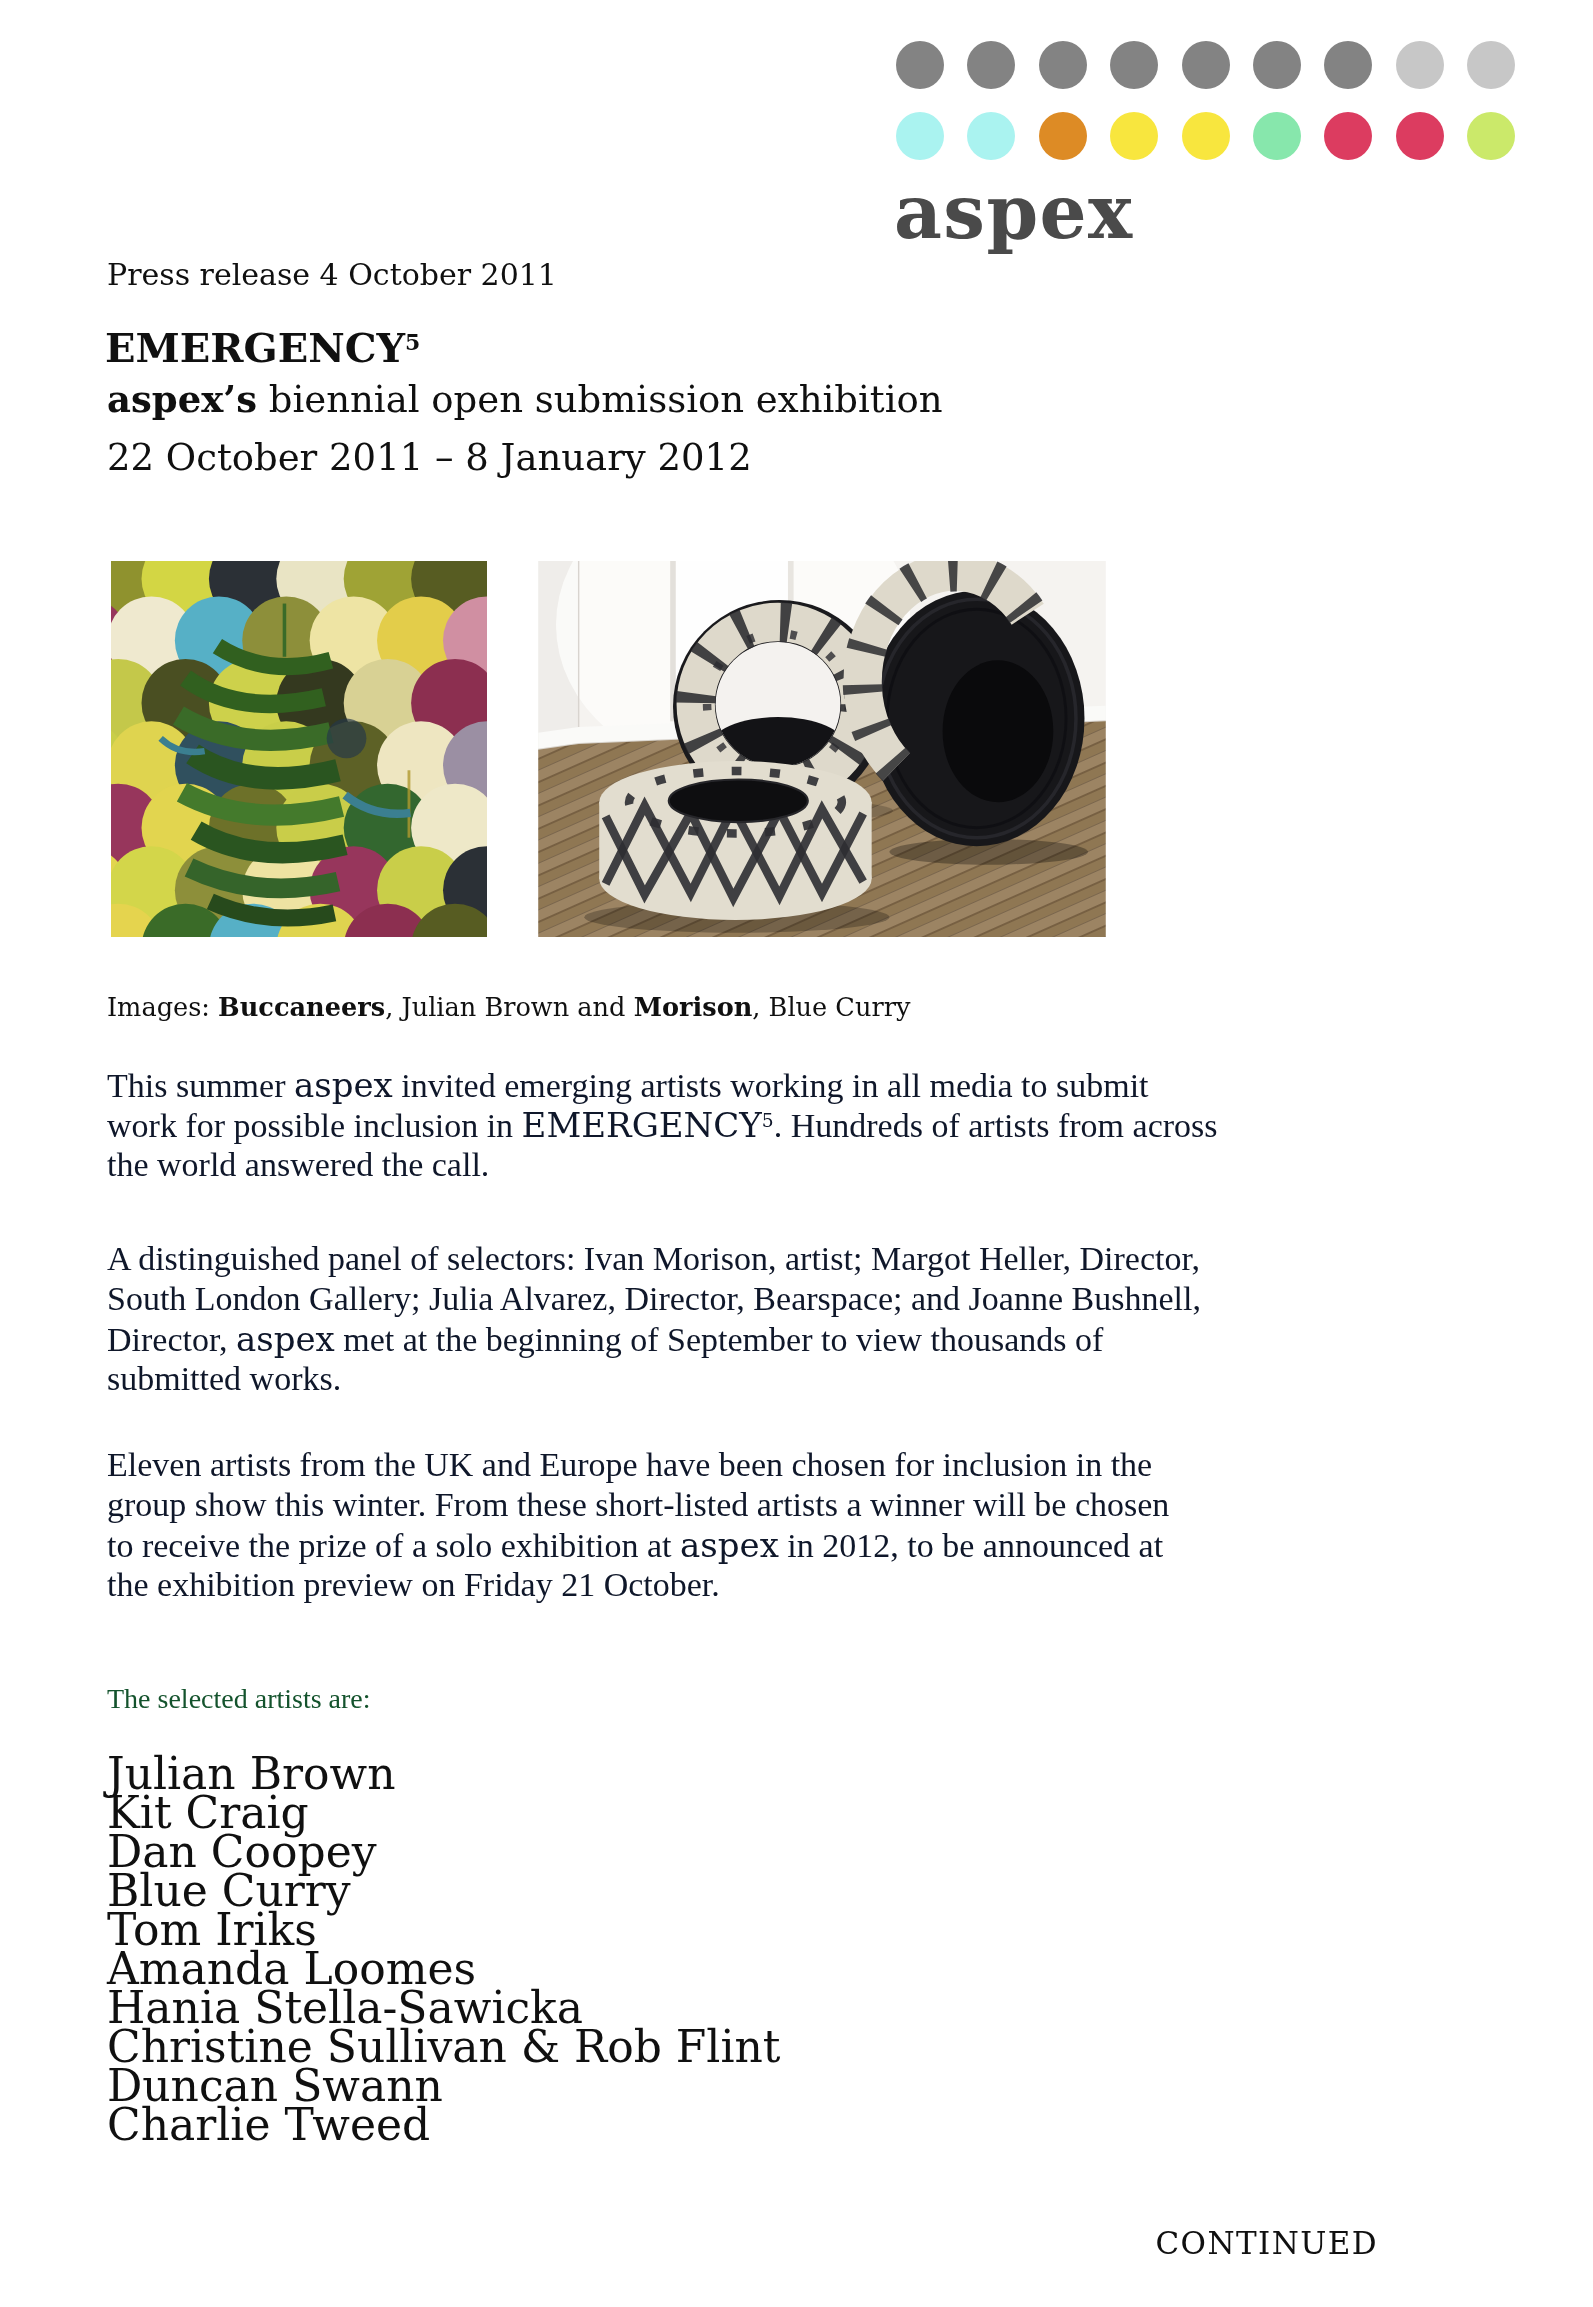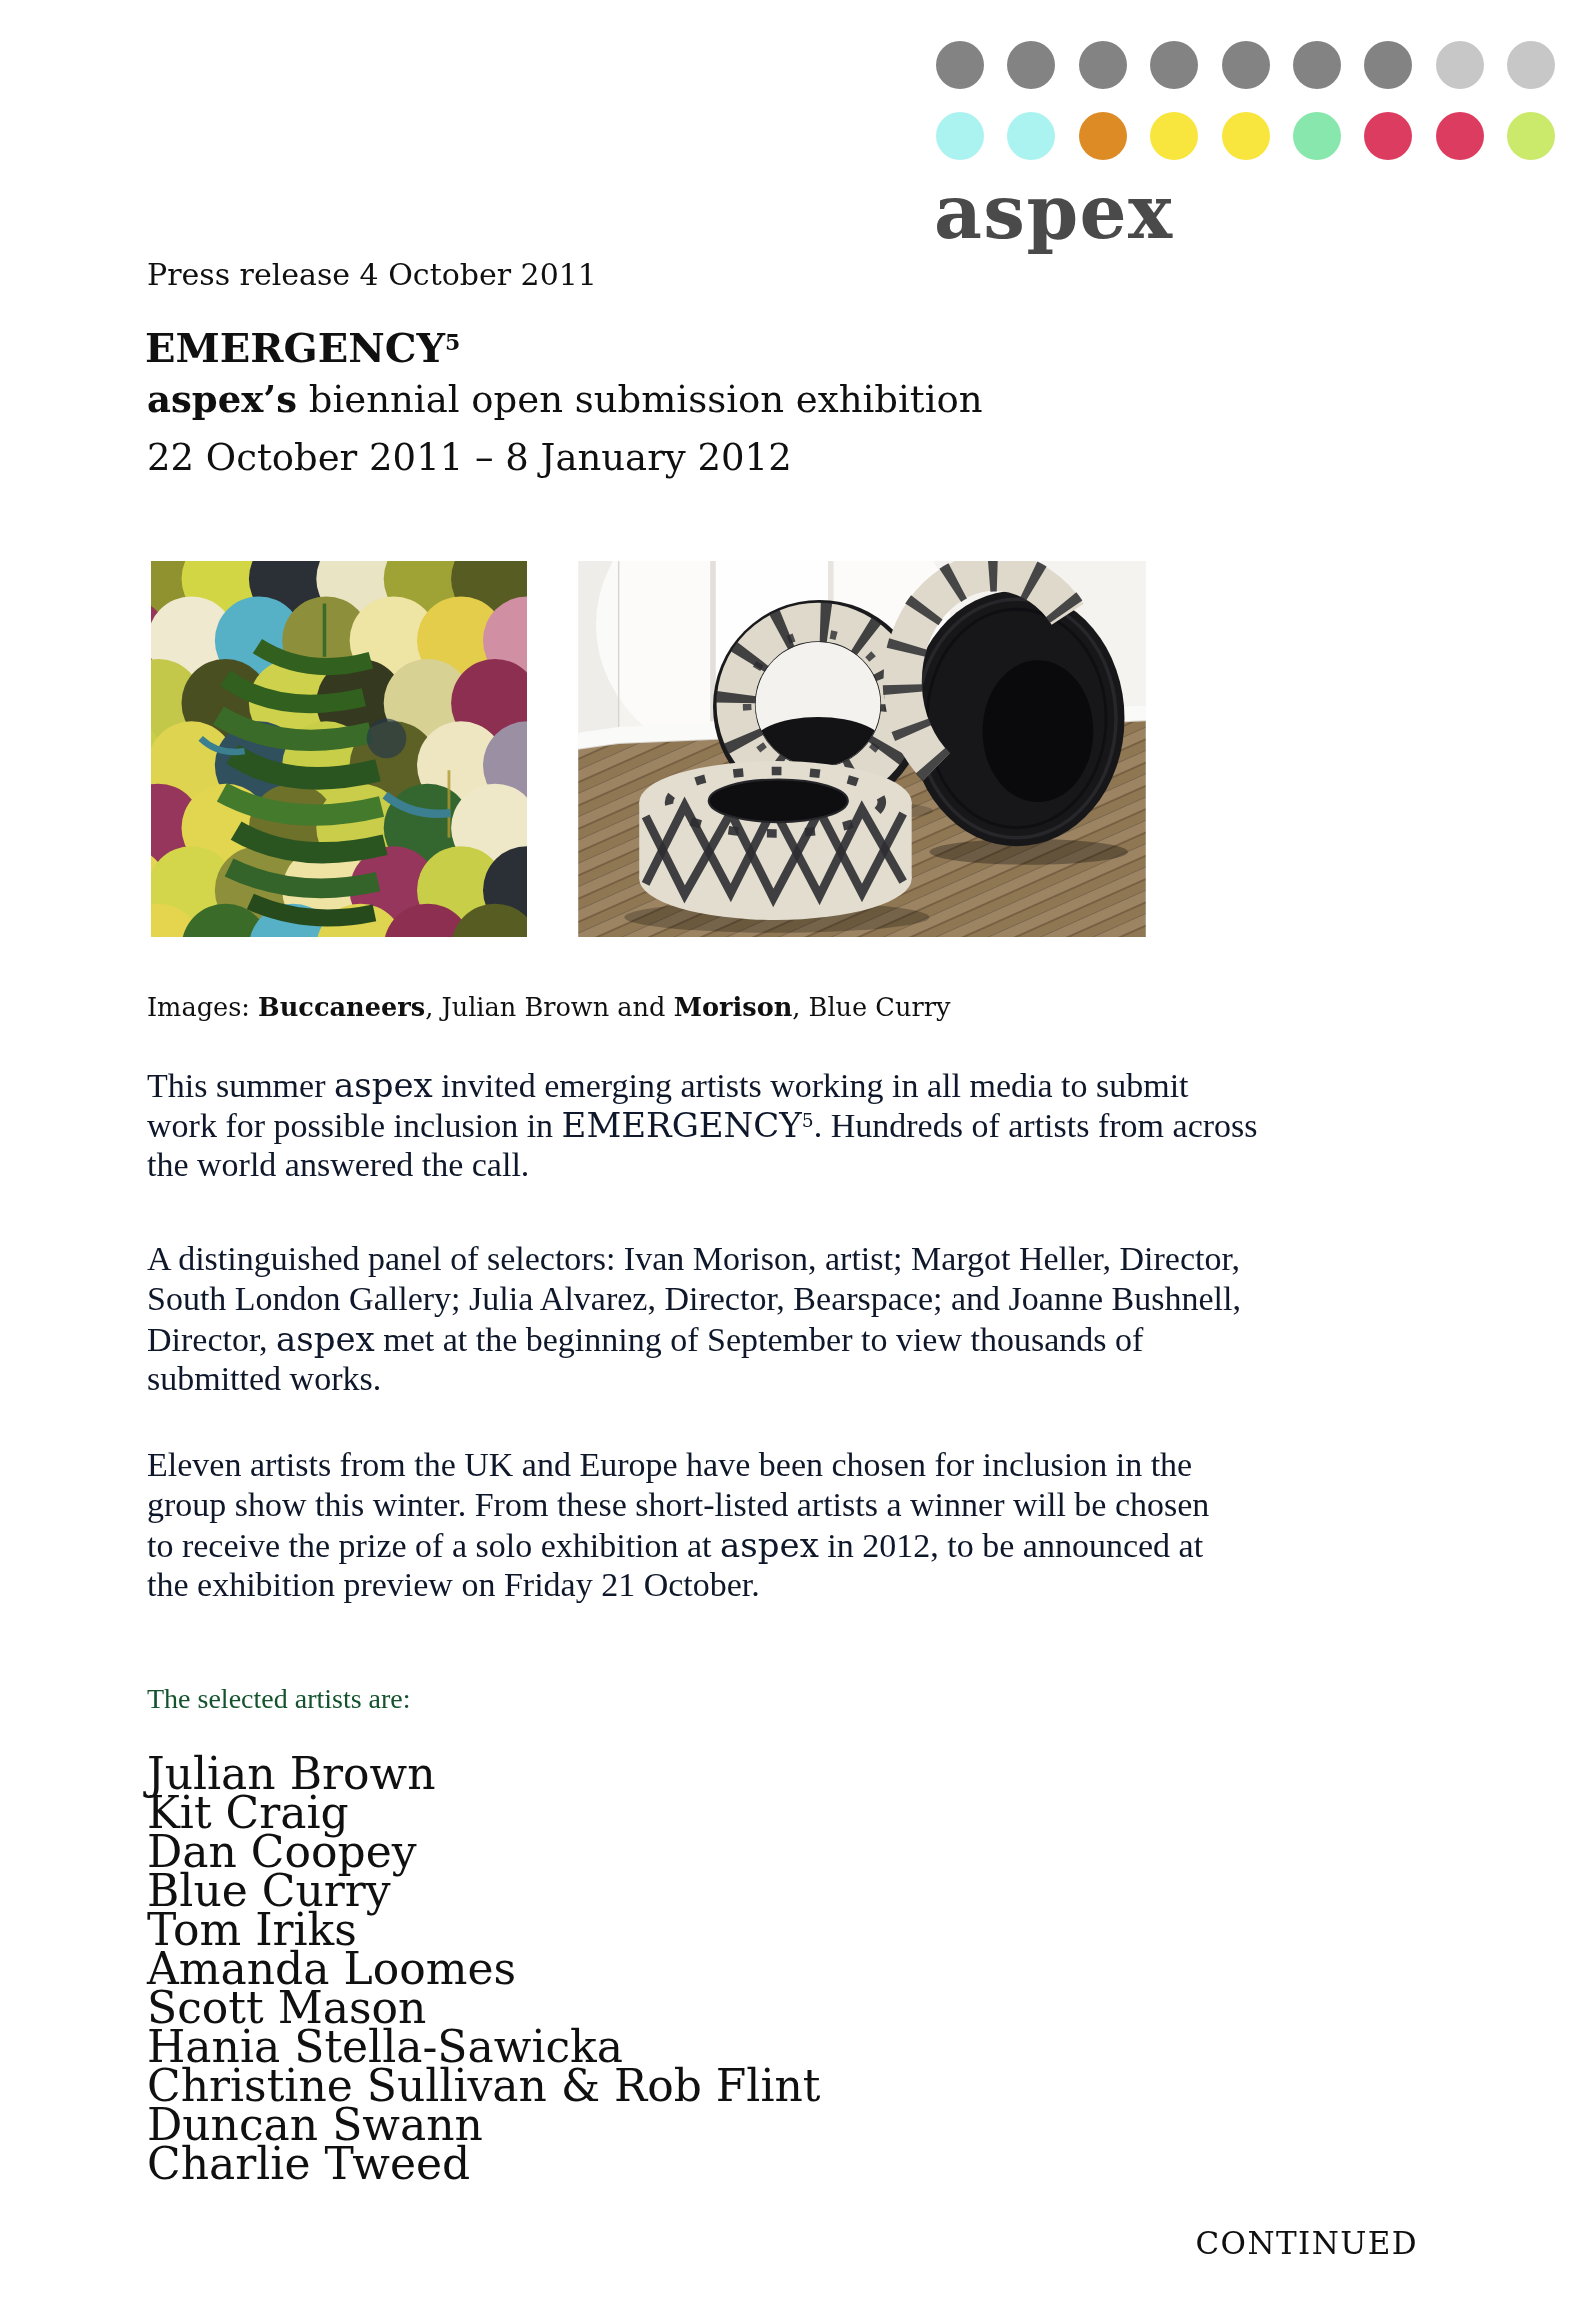--- a/index.html
+++ b/index.html
@@ -1,16 +1,16 @@
 <!DOCTYPE html>
 <html style="font-size:11.4px"><head>
 <meta charset="utf-8">
 <style>
   html,body{margin:0;padding:0;background:#ffffff;}
-  .page{position:relative;width:1550px;height:2307px;background:#ffffff;overflow:hidden;color:#101010;margin-left:40px;}
+  .page{position:relative;width:1550px;height:2307px;background:#ffffff;overflow:hidden;color:#101010;}
   .abs{position:absolute;line-height:1.18;white-space:nowrap;}
 
   
   .slabf{font-family:"DejaVu Serif",serif;}
   .bodyf{font-family:"Liberation Serif",serif;}
   .seg-b{font-family:"Liberation Serif",serif;}
   .seg-br{font-family:"DejaVu Serif",serif;}
   .seg-brb{font-family:"DejaVu Serif",serif;font-weight:bold;}
   .seg-sup{font-family:"DejaVu Serif",serif;font-size:55%;position:relative;top:-0.55em;}
 
@@ -204,21 +204,20 @@
     </div>
 
   <div class="abs bodyf" id="artists-heading">The selected artists are:</div>
   <div class="abs slabf" id="artist-list">
       <div class="artist">Julian Brown</div>
       <div class="artist">Kit Craig</div>
       <div class="artist">Dan Coopey</div>
       <div class="artist">Blue Curry</div>
       <div class="artist">Tom Iriks</div>
       <div class="artist">Amanda Loomes</div>
-      <div class="artist">Scott Mason</div>
       <div class="artist">Hania Stella-Sawicka</div>
       <div class="artist">Christine Sullivan &amp; Rob Flint</div>
       <div class="artist">Duncan Swann</div>
       <div class="artist">Charlie Tweed</div>
     </div>
 
   <div class="abs slabf" id="continued">CONTINUED</div>
 
 </div>
 

